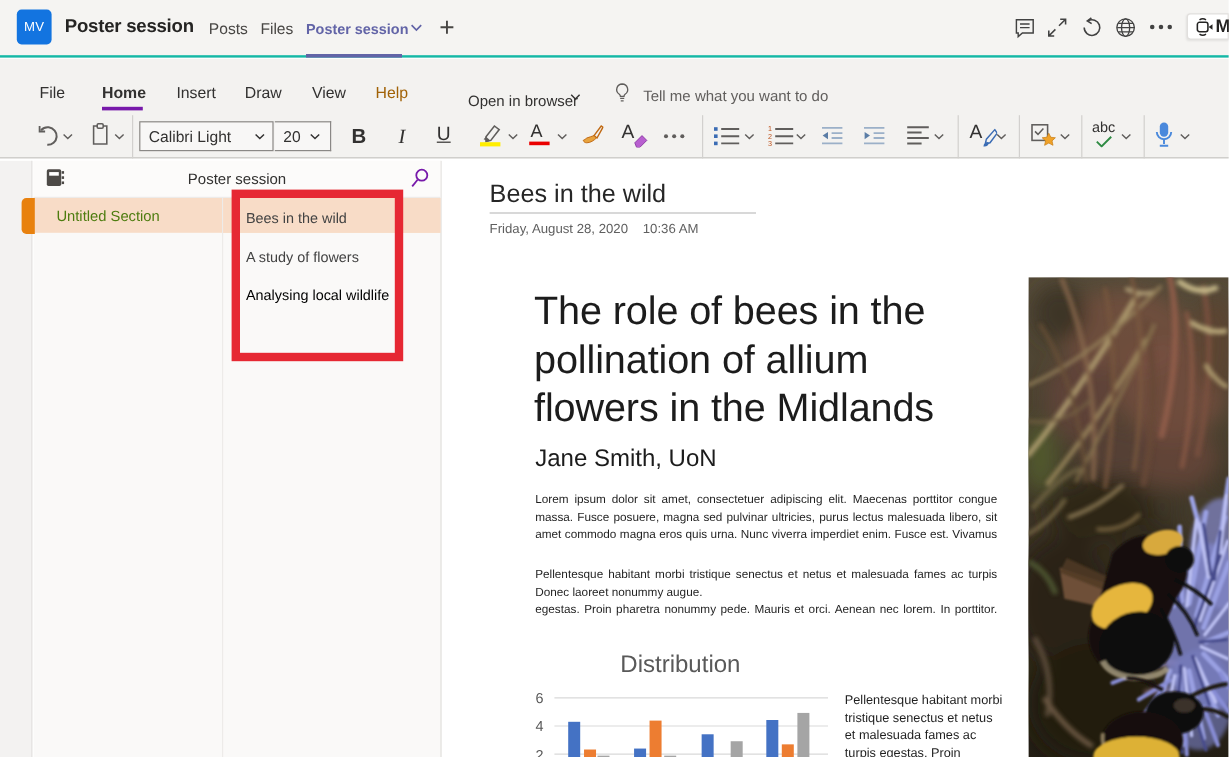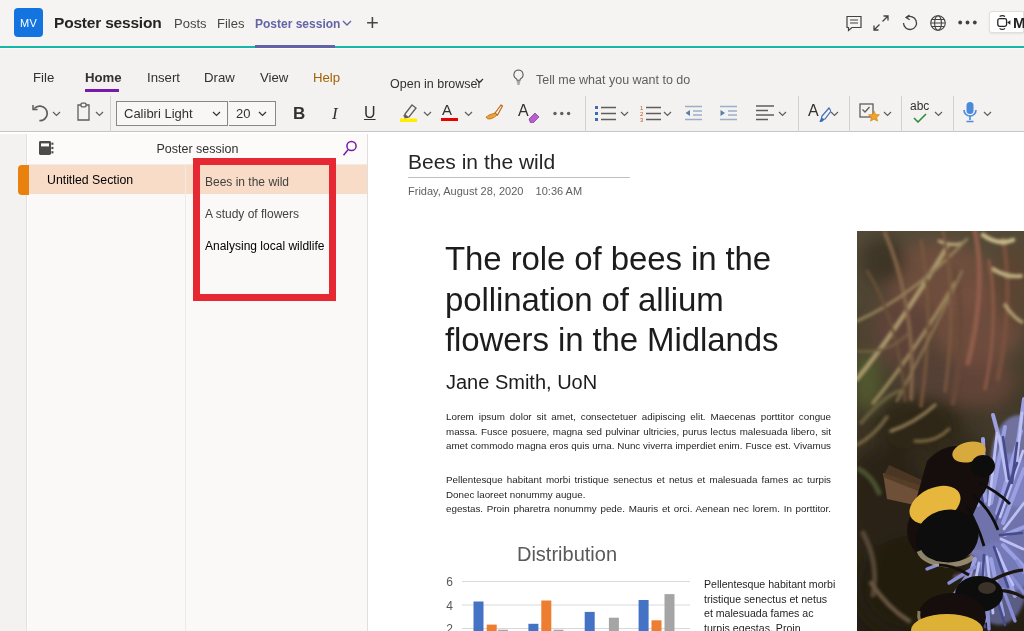--- a/index.html
+++ b/index.html
@@ -227,21 +227,21 @@
         <rect x="13.4" y="6.9" width="2" height="2.2" fill="#4d4a47"></rect>
         <rect x="13.4" y="11.2" width="2" height="2.2" fill="#4d4a47"></rect>
     </svg>
     <div class="abs" style="left:0;top:8px;width:339px;text-align:center;font-size:12.5px;color:#323130;">Poster session</div>
     <svg class="abs" style="left:314px;top:6px;" width="16" height="17" viewBox="0 0 16 17" fill="none" stroke="#7719aa" stroke-width="1.5">
       <circle cx="9.5" cy="6" r="4.6"></circle>
         <path d="M6 9.8 L1.5 15.3"></path>
     </svg>
 
     <div class="abs" style="left:0;top:31px;width:339px;height:29px;background:#f8dcc7;"></div>
-    <div class="abs" style="left:19px;top:39px;font-size:12.3px;color:#000000;">Untitled Section</div>
+    <div class="abs" style="left:19px;top:39px;font-size:12.3px;color:#4d7c0f;">Untitled Section</div>
 
     <div class="abs" style="left:157px;top:31px;width:1px;height:466px;background:#edebe9;"></div>
 
     <div class="abs" style="left:158px;top:31px;width:181px;height:29px;background:#f8dcc7;"></div>
     <div class="abs" style="left:177px;top:41px;font-size:12px;color:#424242;">Bees in the wild</div>
     <div class="abs" style="left:177px;top:73px;font-size:12px;color:#424242;">A study of flowers</div>
     <div class="abs" style="left:177px;top:105px;font-size:12px;color:#000000;">Analysing local wildlife</div>
   </div>
 
   <div class="abs" style="left:18px;top:31px;width:11px;height:30px;background:#e8810e;border-radius:4px 0 0 4px;"></div>

